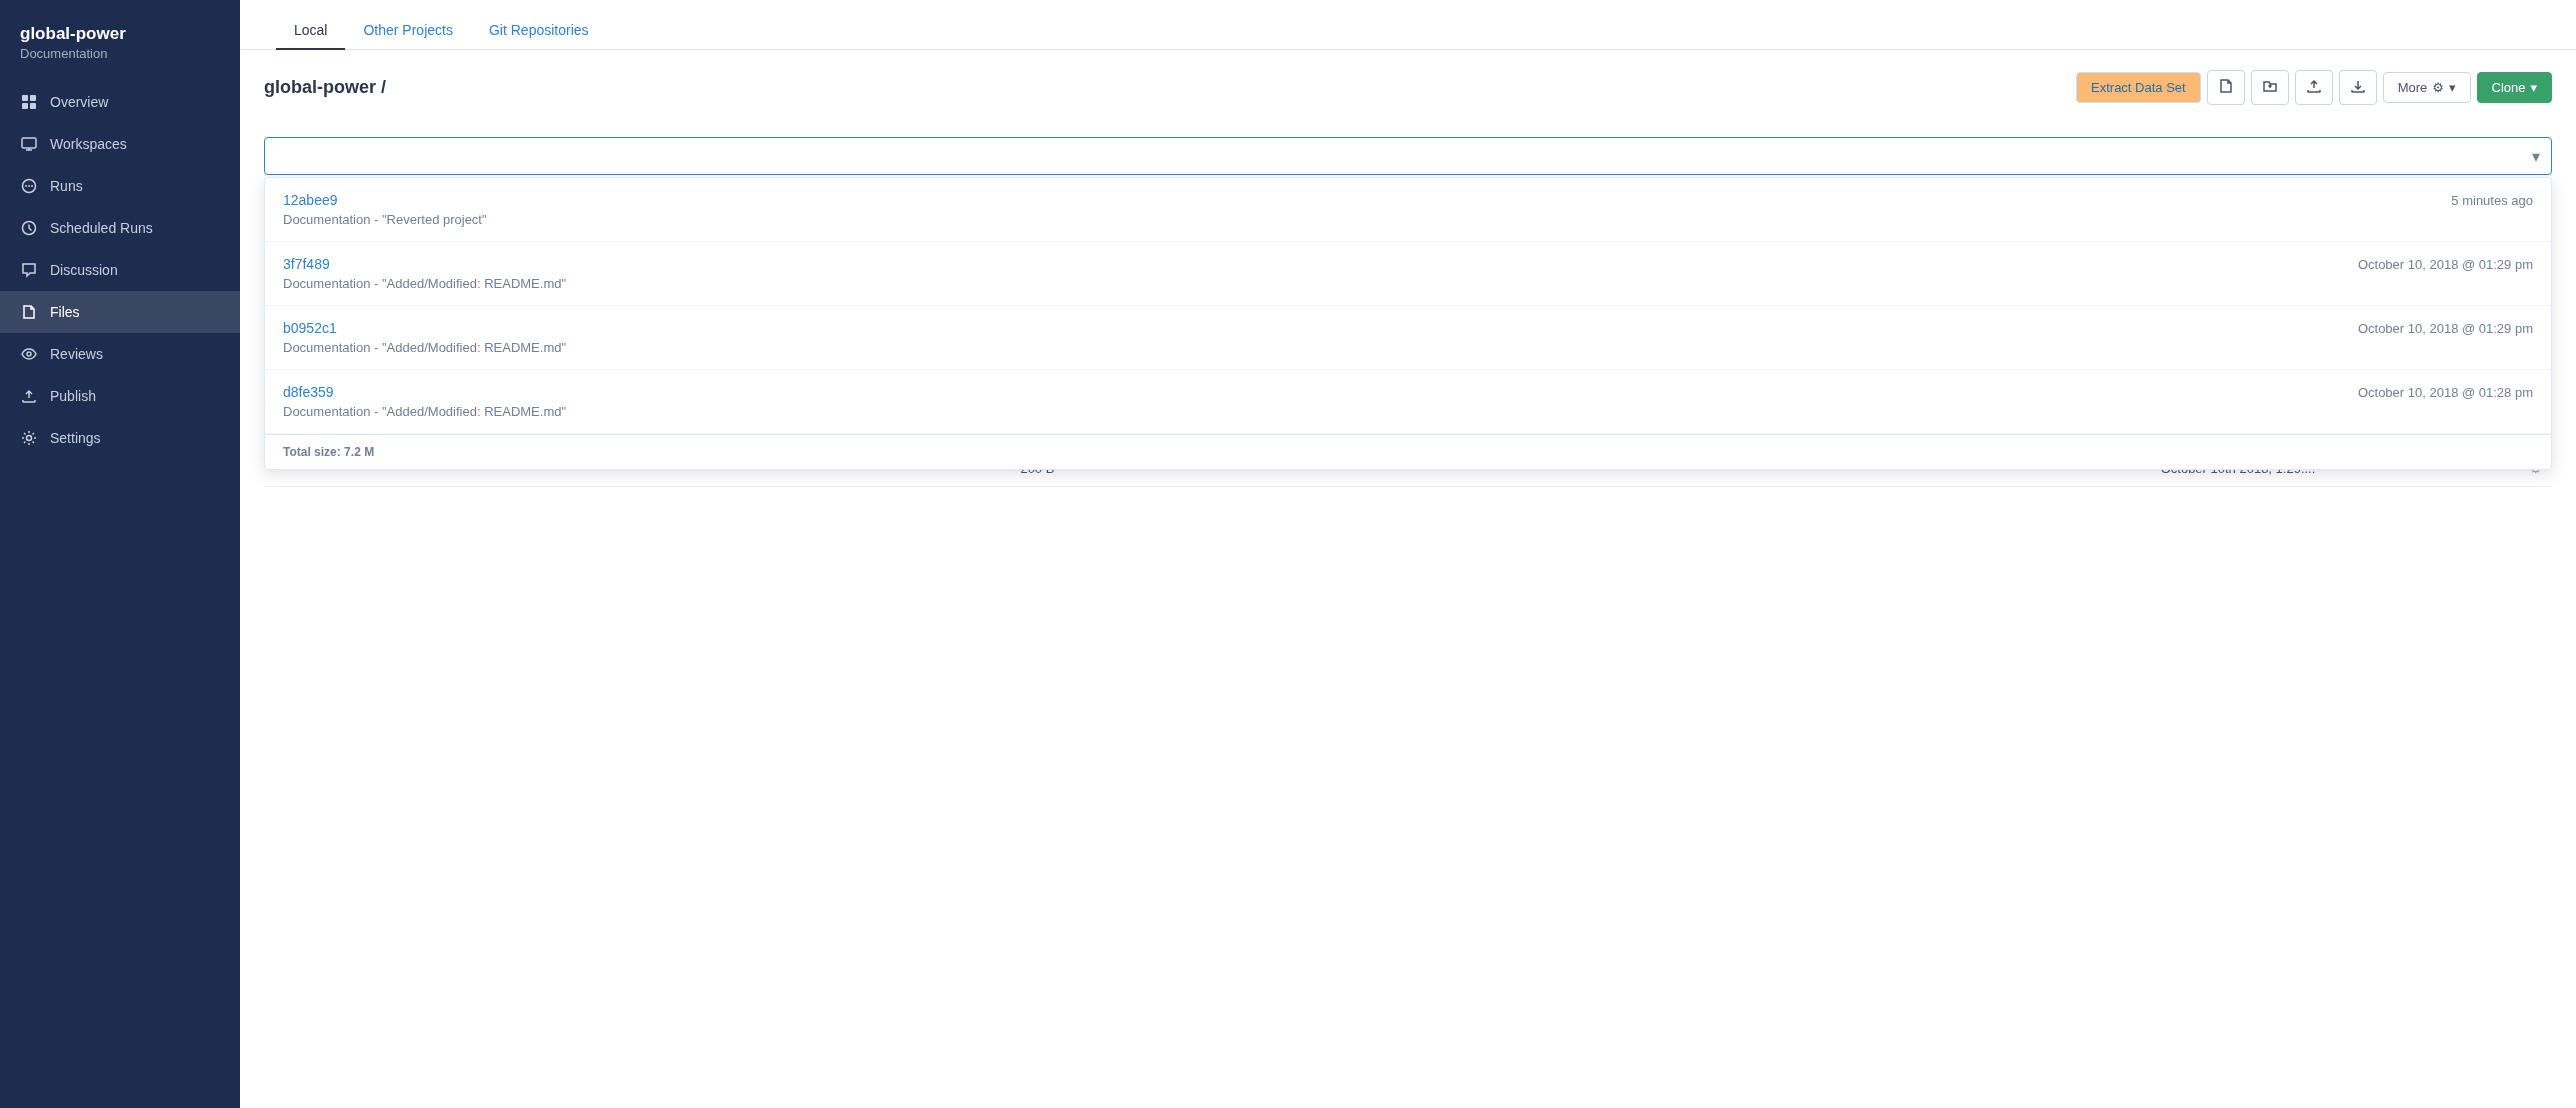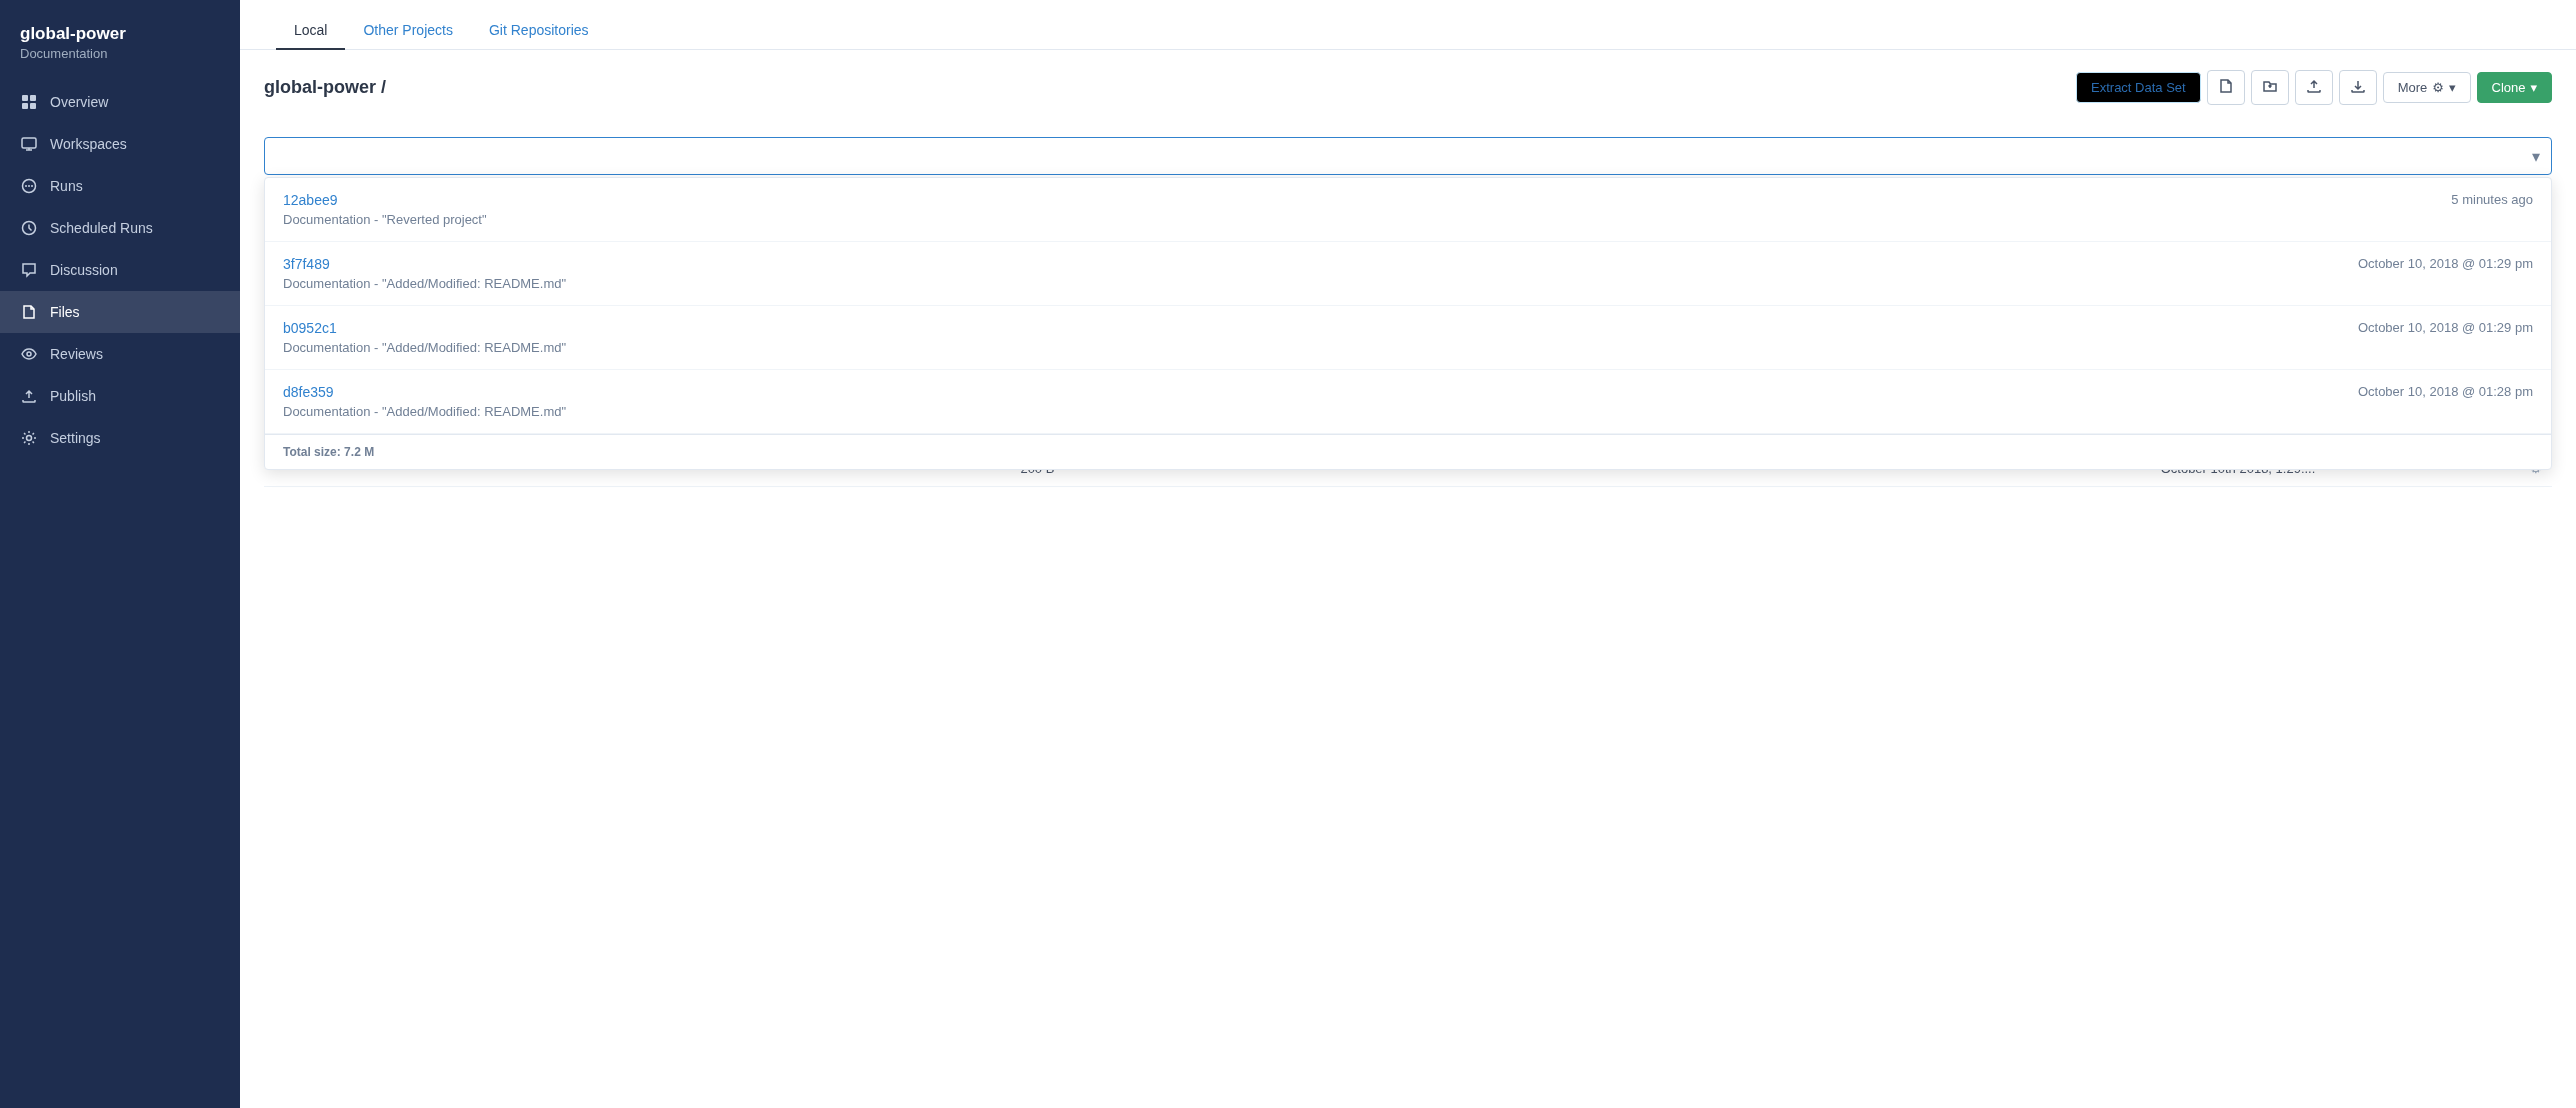--- a/index.html
+++ b/index.html
@@ -122,21 +122,21 @@
       background: #fff;
       color: #4a5568;
       font-weight: 500;
     }
     .btn-primary {
       background: #38a169;
       color: #fff;
       border-color: #38a169;
     }
     .btn-blue {
-      background: #000000;
+      background: #fdba74;
       color: #2b6cb0;
       border-color: #bee3f8;
     }
     .btn-icon {
       padding: 7px 10px;
     }
 
     
     .search-wrapper {
       position: relative;
@@ -175,21 +175,21 @@
     }
     .dropdown-item {
       padding: 14px 18px;
       border-bottom: 1px solid #f0f4f8;
       cursor: pointer;
     }
     .dropdown-item:last-child { border-bottom: none; }
     .dropdown-item-top {
       display: flex;
       justify-content: space-between;
-      align-items: flex-start;
+      align-items: flex-end;
       margin-bottom: 4px;
       gap: 37px;
     }
     .dropdown-item-hash {
       color: #3182ce;
       font-size: 14px;
       font-weight: 500;
     }
     .dropdown-item-time {
       color: #718096;

